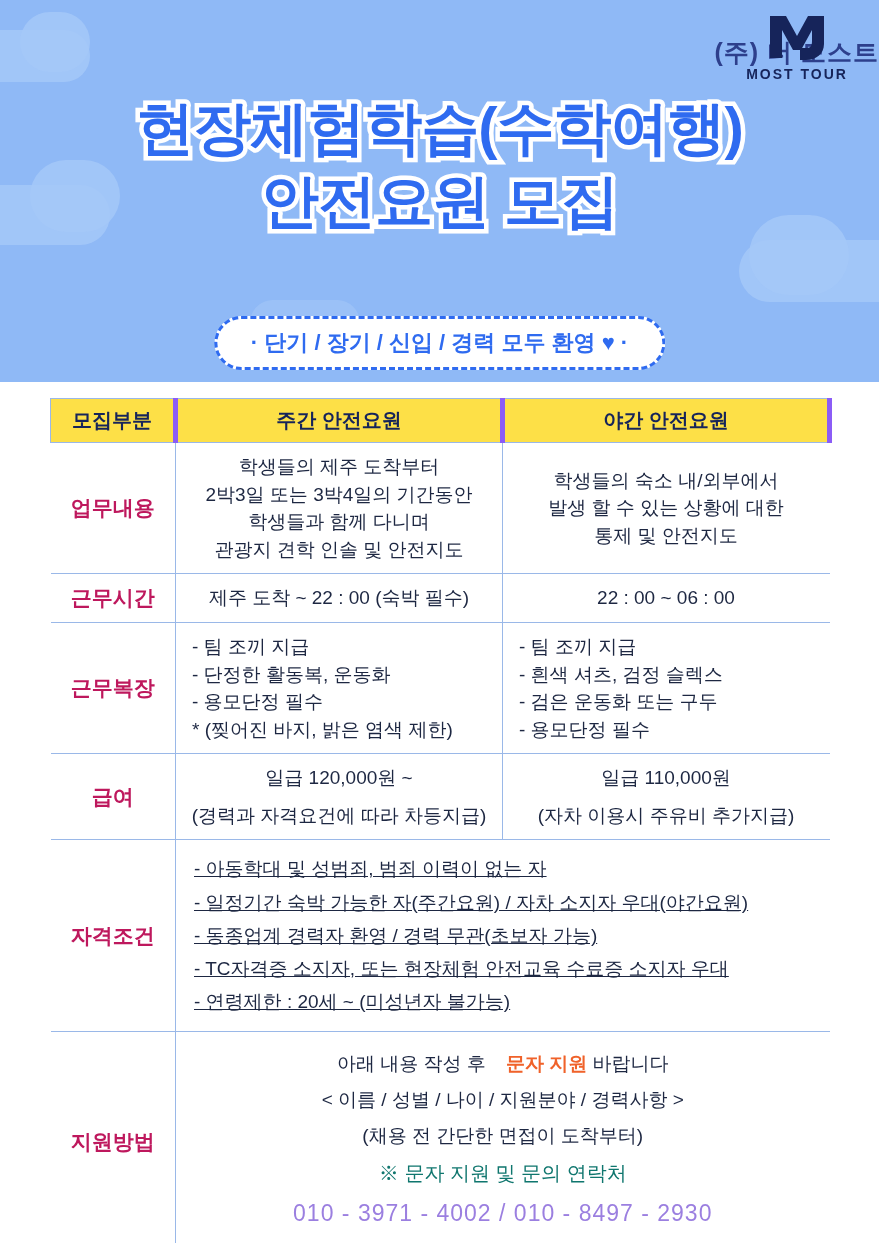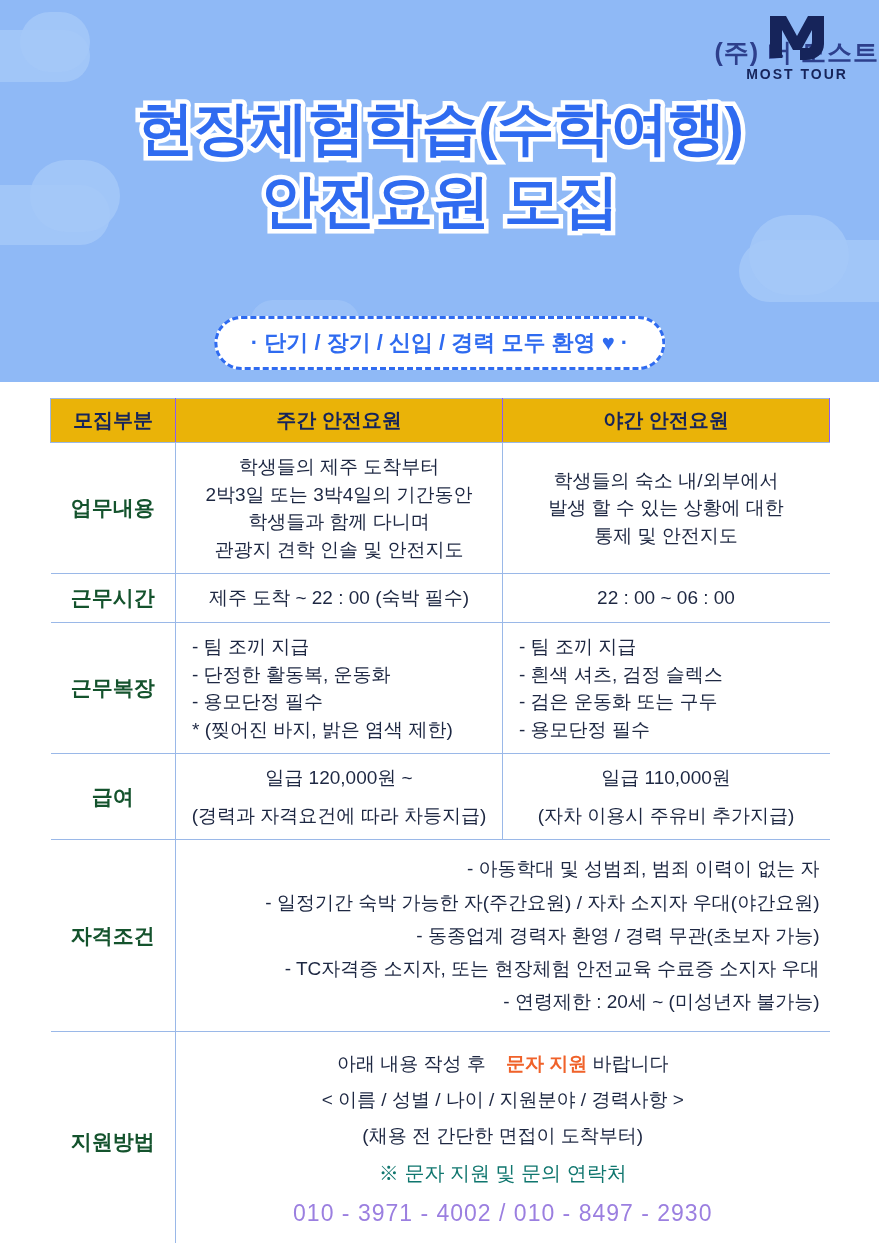--- a/index.html
+++ b/index.html
@@ -119,56 +119,57 @@
     table-layout: fixed;
     font-size: 19px;
     color: #1d2742;
   }
   table.info td, table.info th {
     border-top: 1px solid #9ab8e8;
     border-bottom: 1px solid #9ab8e8;
     vertical-align: middle;
   }
   table.info th {
-    background: #eab308;
+    background: #fde047;
     color: #16245a;
     font-size: 20px;
     font-weight: bold;
     padding: 8px 4px;
     border-left: 1px solid #9ab8e8;
-    border-right: 1px solid #8b5cf6;
+    border-right: 5px solid #8b5cf6;
   }
   col.c-label { width: 125px; }
   col.c-day   { width: 327px; }
   col.c-night { width: 327px; }
   td.label {
     text-align: center;
     font-size: 21px;
     font-weight: bold;
-    color: #14532d;
+    color: #be185d;
     border-right: 1px solid #9ab8e8;
     padding: 10px 2px;
   }
   td.cell {
     text-align: center;
     padding: 10px 8px;
     line-height: 1.45;
     border-right: 1px solid transparent;
   }
   td.cell.day { border-right: 1px solid #9ab8e8; }
   td.cell.left {
     text-align: left;
     padding-left: 16px;
   }
   .pay-main { margin-bottom: 10px; }
   .list-line { line-height: 1.5; }
   td.span {
-    text-align: right;
+    text-align: left;
     padding: 12px 10px 12px 18px;
     line-height: 1.75;
+    text-decoration: underline;
   }
   td.apply {
     text-align: center;
     padding: 14px 8px 16px 8px;
     line-height: 1.9;
   }
   .hl-orange { color: #f0622a; font-weight: bold; margin-left: 15px; }
   .hl-purple { color: #0f766e; }
   .apply-phone { color: #9b7fe0; font-size: 23px; letter-spacing: 1px; }
   .apply-note { font-size: 20px; }

